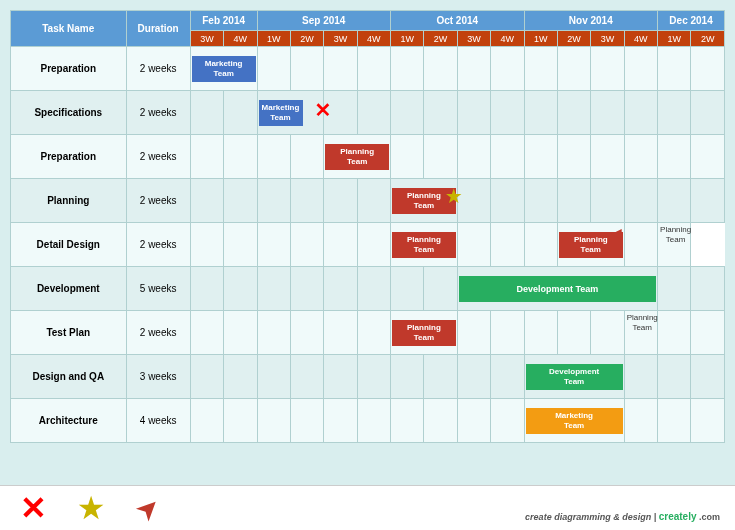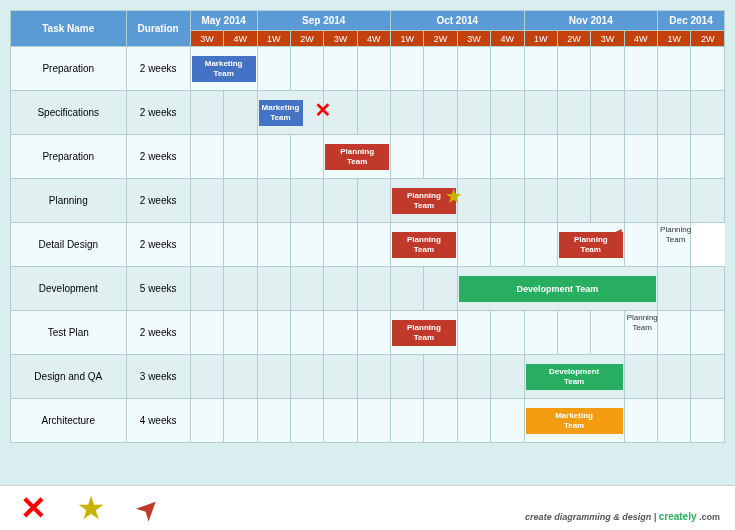--- a/index.html
+++ b/index.html
@@ -56,21 +56,21 @@
     .task-row:nth-child(odd) td {
       background: #f0fafa;
     }
     .task-row:nth-child(even) td {
       background: #e0f0f0;
     }
     .task-name-cell {
       text-align: left;
       padding-left: 5px;
       font-size: 10px;
-      font-weight: normal;
+      font-weight: bold;
     }
     .duration-cell {
       font-size: 10px;
     }
 
     .bottom-bar {
       height: 45px;
       background: white;
       display: flex;
       align-items: center;
@@ -121,21 +121,21 @@
             <col style="width:26px">
             <col style="width:26px">
 
           <col style="width:26px">
             <col style="width:26px">
         </colgroup>
         <thead>
           <tr class="header-row-1">
             <th rowspan="2">Task Name</th>
             <th rowspan="2">Duration</th>
-            <th colspan="2">May 2014</th>
+            <th colspan="2">Feb 2014</th>
             <th colspan="4">Sep 2014</th>
             <th colspan="4">Oct 2014</th>
             <th colspan="4">Nov 2014</th>
             <th colspan="2">Dec 2014</th>
           </tr>
           <tr class="header-row-2">
             <th>3W</th>
             <th>4W</th>
             <th>1W</th>
             <th>2W</th>

